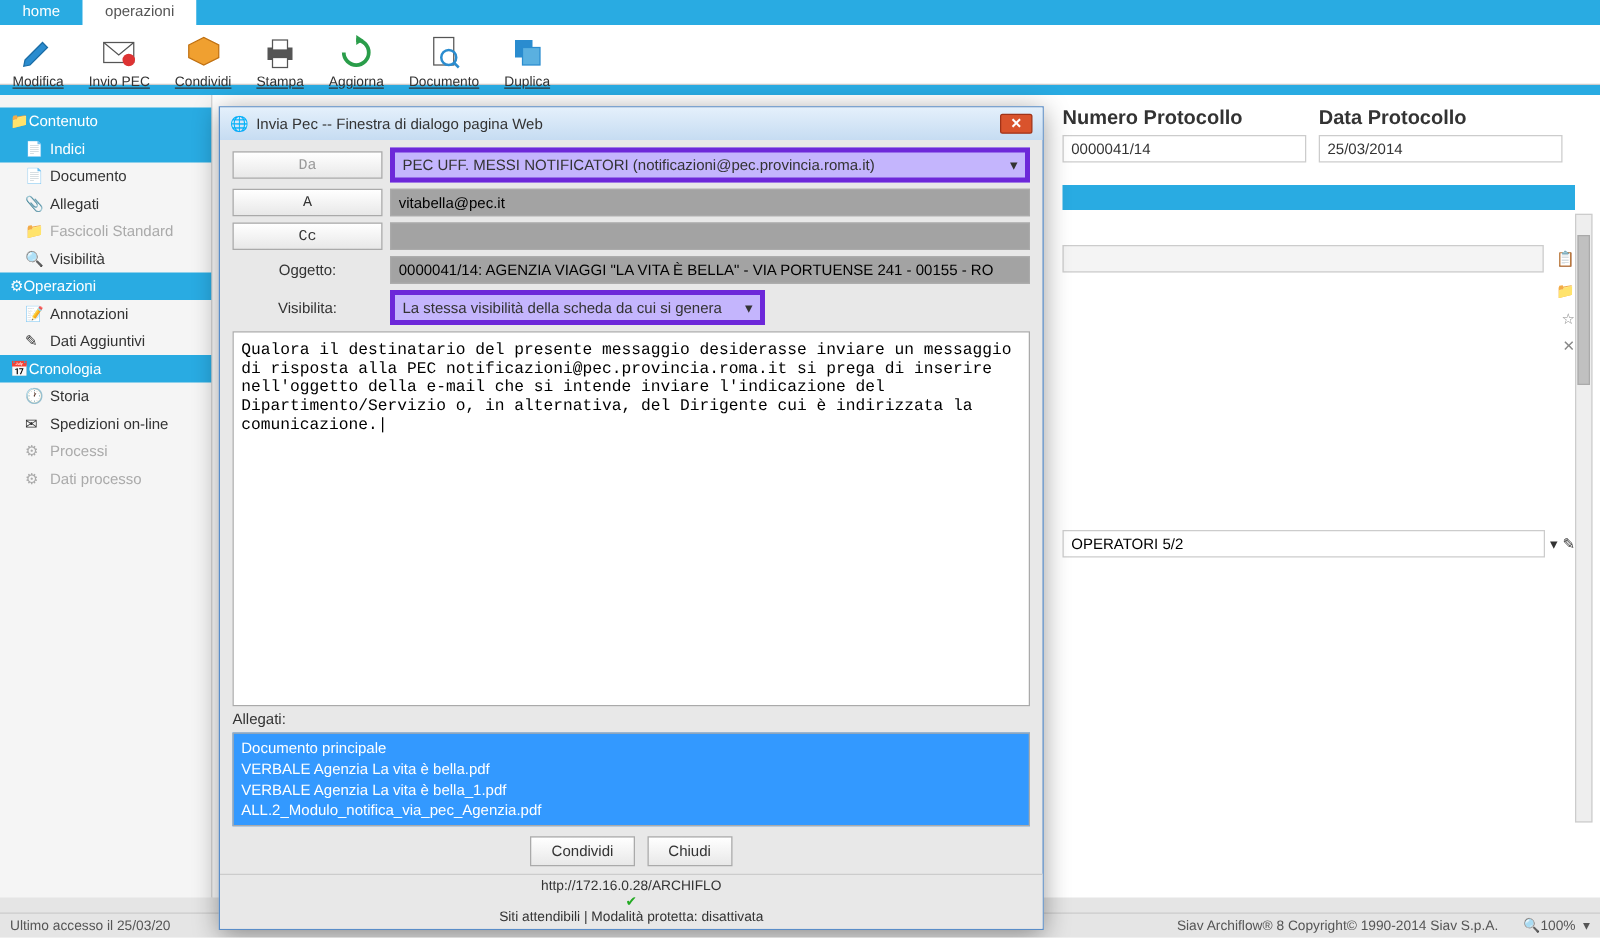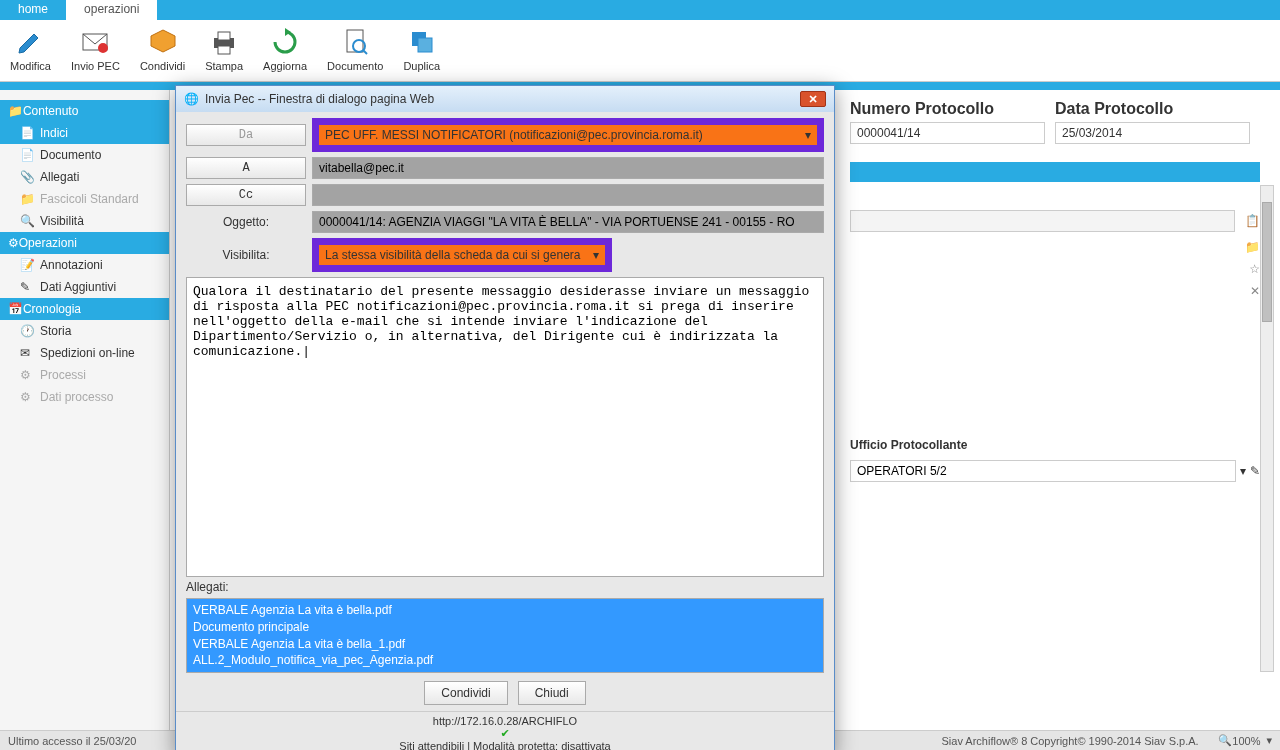--- a/index.html
+++ b/index.html
@@ -2,21 +2,21 @@
 <html><head>
 <meta charset="utf-8">
 <style>
 * { box-sizing: border-box; margin: 0; padding: 0; font-family: Arial, sans-serif; }
 body { background: #e5e5e5; font-size: 12px; color: #333; overflow: hidden; width: 1280px; height: 750px; position: relative; }
 
 .topbar { background: #29abe2; height: 20px; display: flex; }
 .tab { padding: 2px 18px; color: #fff; font-size: 12px; cursor: pointer; }
 .tab.active { background: #fff; color: #555; }
 
-.toolbar { background: #fff; height: 62px; display: flex; padding: 4px 10px; border-bottom: 1px solid #ccc; }
+.toolbar { background: #fff; height: 48px; display: flex; padding: 4px 10px; border-bottom: 1px solid #ccc; text-decoration: underline; }
 .tool { text-align: center; margin-right: 20px; cursor: pointer; }
 .tool .ticon { height: 36px; display: flex; align-items: center; justify-content: center; }
 .tool .tlabel { font-size: 11px; color: #333; }
 
 .bluebar { background: #29abe2; height: 8px; }
 
 .main { display: flex; height: calc(750px - 20px - 60px - 8px - 20px); }
 
 .sidebar { width: 170px; background: #f5f5f5; border-right: 1px solid #ccc; padding-top: 10px; }
 .side-section { background: #29abe2; color: #fff; padding: 4px 8px; font-size: 12px; display: flex; align-items: center; }
@@ -46,21 +46,21 @@
 
 .dialog { position: absolute; top: 85px; left: 175px; width: 660px; background: #e8e8e8; border: 1px solid #5a8dc8; box-shadow: 0 4px 20px rgba(0,0,0,0.4); z-index: 100; }
 .dlg-title { background: linear-gradient(#e4f0fb, #c6dcf2); padding: 5px 8px; display: flex; align-items: center; font-size: 12px; }
 .dlg-title .close { margin-left: auto; background: #d9532c; border: 1px solid #a03318; color: #fff; width: 26px; height: 16px; text-align: center; line-height: 14px; border-radius: 2px; cursor: pointer; font-weight: bold; font-size: 11px; }
 .dlg-body { padding: 6px 10px; }
 .dlg-row { display: flex; margin-bottom: 5px; align-items: center; }
 .dlg-label-btn { width: 120px; text-align: center; border: 1px solid #aaa; background: linear-gradient(#fff,#e8e8e8); padding: 3px 0; font-size: 12px; margin-right: 6px; font-family: Liberation Mono, monospace; }
 .dlg-label-btn.disabled { color: #999; }
 .dlg-label { width: 120px; text-align: center; font-size: 12px; margin-right: 6px; }
 .dlg-input { flex: 1; border: 1px solid #aaa; background: #a3a3a3; padding: 3px 6px; font-size: 12px; }
-.dlg-select { flex: 1; border: 7px solid #6d28d9; background: #f97316; padding: 3px 6px; font-size: 12px; display: flex; justify-content: space-between; align-items: center; }
+.dlg-select { flex: 1; border: 4px solid #6d28d9; background: #c4b5fd; padding: 3px 6px; font-size: 12px; display: flex; justify-content: space-between; align-items: center; }
 .dlg-textarea { width: 100%; height: 300px; border: 1px solid #aaa; background: #fff; padding: 6px; font-family: "Courier New", monospace; font-size: 13px; resize: none; }
 .dlg-allegati-label { font-size: 12px; margin: 0 0 4px; }
 .dlg-allegati { border: 1px solid #aaa; background: #3399ff; color: #fff; padding: 3px 6px; font-size: 12px; line-height: 1.4; }
 .dlg-buttons { display: flex; justify-content: center; margin-top: 8px; gap: 10px; }
 .dlg-btn { border: 1px solid #aaa; background: linear-gradient(#fff,#e8e8e8); padding: 4px 16px; font-size: 12px; cursor: pointer; }
 .dlg-status { background: #e8e8e8; border-top: 1px solid #ccc; padding: 3px 8px; font-size: 11px; display: flex; align-items: center; flex-direction: column; }
 .dlg-status .check { color: #2a2; margin: 0 4px; }
 
 .scroll-track { position: absolute; right: 6px; top: 95px; bottom: 60px; width: 14px; background: #eee; border: 1px solid #ccc; }
 .scroll-thumb { background: #c0c0c0; height: 120px; border: 1px solid #aaa; margin: 16px 1px; }
@@ -229,21 +229,20 @@
           <div class="field-icons" style="margin-left:auto;"><span>📁</span></div>
         </div>
       <div class="field-row">
           <div class="field-icons" style="margin-left:auto;"><span>☆</span></div>
         </div>
       <div class="field-row">
           <div class="field-icons" style="margin-left:auto;"><span>✕</span></div>
         </div>
 
       <div class="ufficio-block">
-        <div class="ufficio-label">Ufficio Protocollante</div>
         <div class="field-row">
           <input type="text" value="OPERATORI 5/2" style="">
           <span style="margin-left:4px;">▾</span>
           <span style="margin-left:4px;">✎</span>
         </div>
       </div>
     </div>
 
     <div class="scroll-track">
       <div class="scroll-thumb"></div>
@@ -290,22 +289,22 @@
     <div class="dlg-row">
       <div class="dlg-label">Visibilita:</div>
       <div class="dlg-select" style="flex:0 0 auto; width:300px;">
         <span>La stessa visibilità della scheda da cui si genera</span>
           <span>▾</span>
       </div>
     </div>
     <textarea class="dlg-textarea" style="">Qualora il destinatario del presente messaggio desiderasse inviare un messaggio di risposta alla PEC notificazioni@pec.provincia.roma.it si prega di inserire nell'oggetto della e-mail che si intende inviare l'indicazione del Dipartimento/Servizio o, in alternativa, del Dirigente cui è indirizzata la comunicazione.|</textarea>
     <div class="dlg-allegati-label">Allegati:</div>
     <div class="dlg-allegati">
+      <div>Documento principale</div>
       <div>VERBALE Agenzia La vita è bella.pdf</div>
-      <div>Documento principale</div>
       <div>VERBALE Agenzia La vita è bella_1.pdf</div>
       <div>ALL.2_Modulo_notifica_via_pec_Agenzia.pdf</div>
     </div>
     <div class="dlg-buttons">
       <div class="dlg-btn">Condividi</div>
       <div class="dlg-btn">Chiudi</div>
     </div>
   </div>
   <div class="dlg-status">
     <span>http://172.16.0.28/ARCHIFLO</span>

